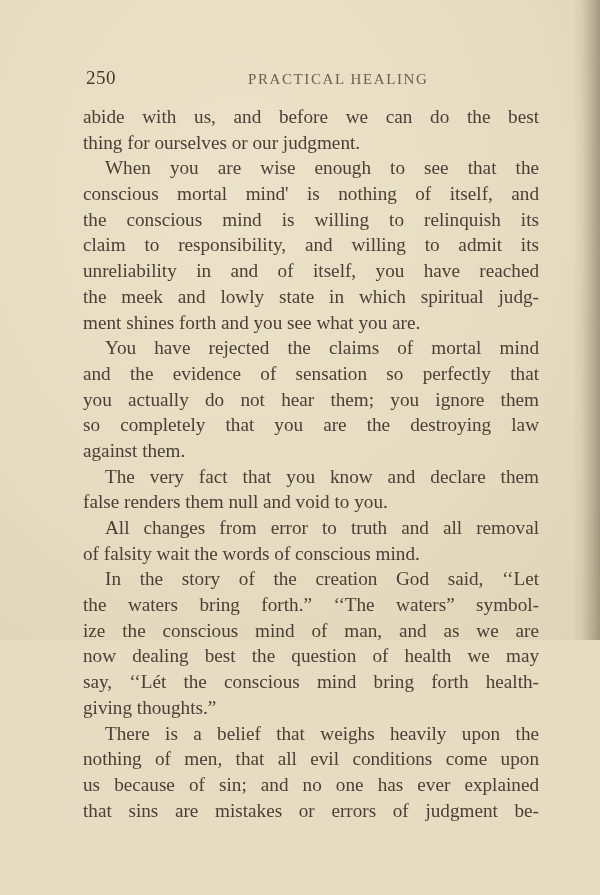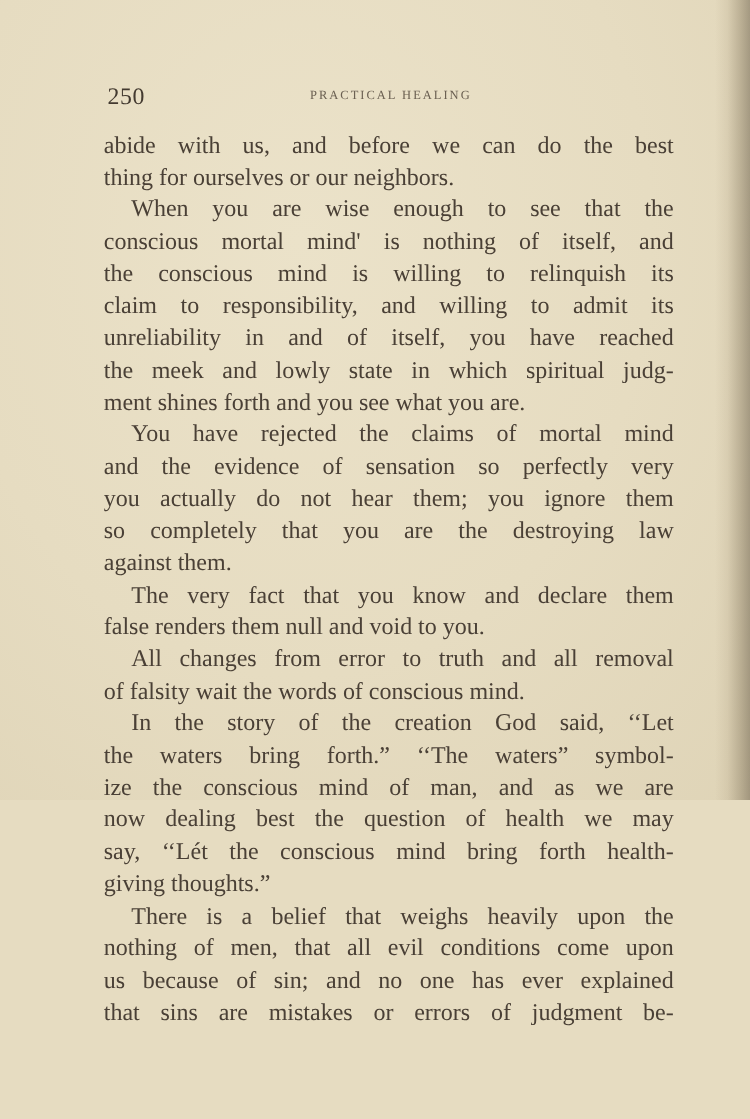--- a/index.html
+++ b/index.html
@@ -35,21 +35,21 @@
       left: 3px;
       top: 0;
       font-size: 19px;
       letter-spacing: 0.5px;
       color: #433a30;
     }
     .running-title {
       position: absolute;
       left: 165px;
       top: 4px;
-      font-size: 10px;
+      font-size: 15px;
       letter-spacing: 1.6px;
       color: #6b6052;
     }
     .text-block {
       position: absolute;
       top: 104px;
       left: 83px;
       width: 456px;
     }
     .line {
@@ -73,30 +73,30 @@
 
 <div class="page">
 
   <div class="running-head">
     <span class="page-number">250</span>
     <span class="running-title">PRACTICAL HEALING</span>
   </div>
 
   <div class="text-block">
     <div class="line">abide with us, and before we can do the best</div>
-    <div class="line last">thing for ourselves or our neighbors.</div>
+    <div class="line last">thing for ourselves or our judgment.</div>
     <div class="line indent">When you are wise enough to see that the</div>
     <div class="line">conscious mortal mind' is nothing of itself, and</div>
     <div class="line">the conscious mind is willing to relinquish its</div>
     <div class="line">claim to responsibility, and willing to admit its</div>
     <div class="line">unreliability in and of itself, you have reached</div>
     <div class="line">the meek and lowly state in which spiritual judg-</div>
     <div class="line last">ment shines forth and you see what you are.</div>
     <div class="line indent">You have rejected the claims of mortal mind</div>
-    <div class="line">and the evidence of sensation so perfectly very</div>
+    <div class="line">and the evidence of sensation so perfectly that</div>
     <div class="line">you actually do not hear them; you ignore them</div>
     <div class="line">so completely that you are the destroying law</div>
     <div class="line last">against them.</div>
     <div class="line indent">The very fact that you know and declare them</div>
     <div class="line last">false renders them null and void to you.</div>
     <div class="line indent">All changes from error to truth and all removal</div>
     <div class="line last">of falsity wait the words of conscious mind.</div>
     <div class="line indent">In the story of the creation God said, ‘‘Let</div>
     <div class="line">the waters bring forth.” ‘‘The waters” symbol-</div>
     <div class="line">ize the conscious mind of man, and as we are</div>

